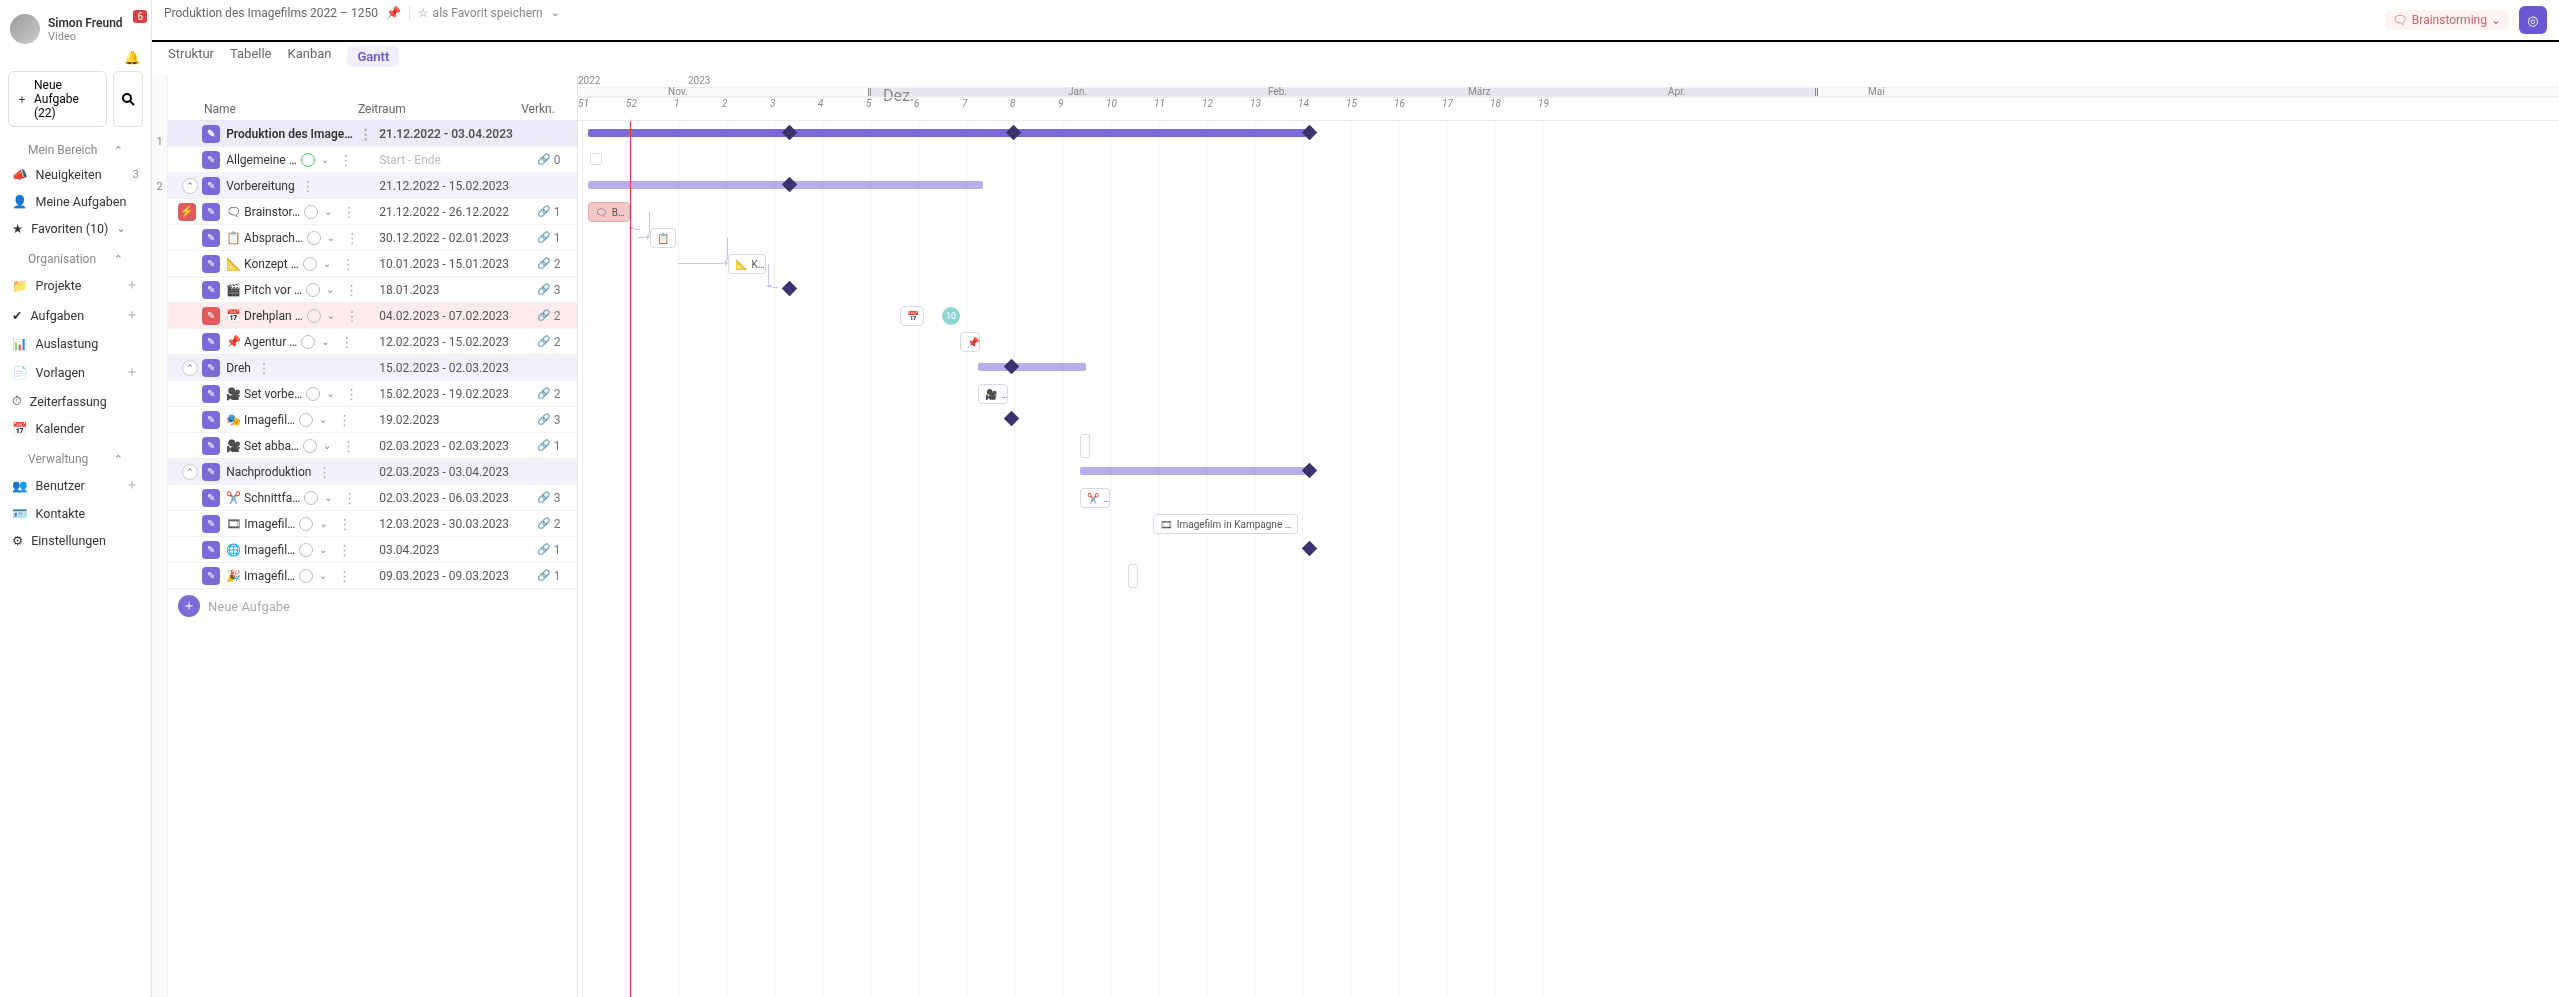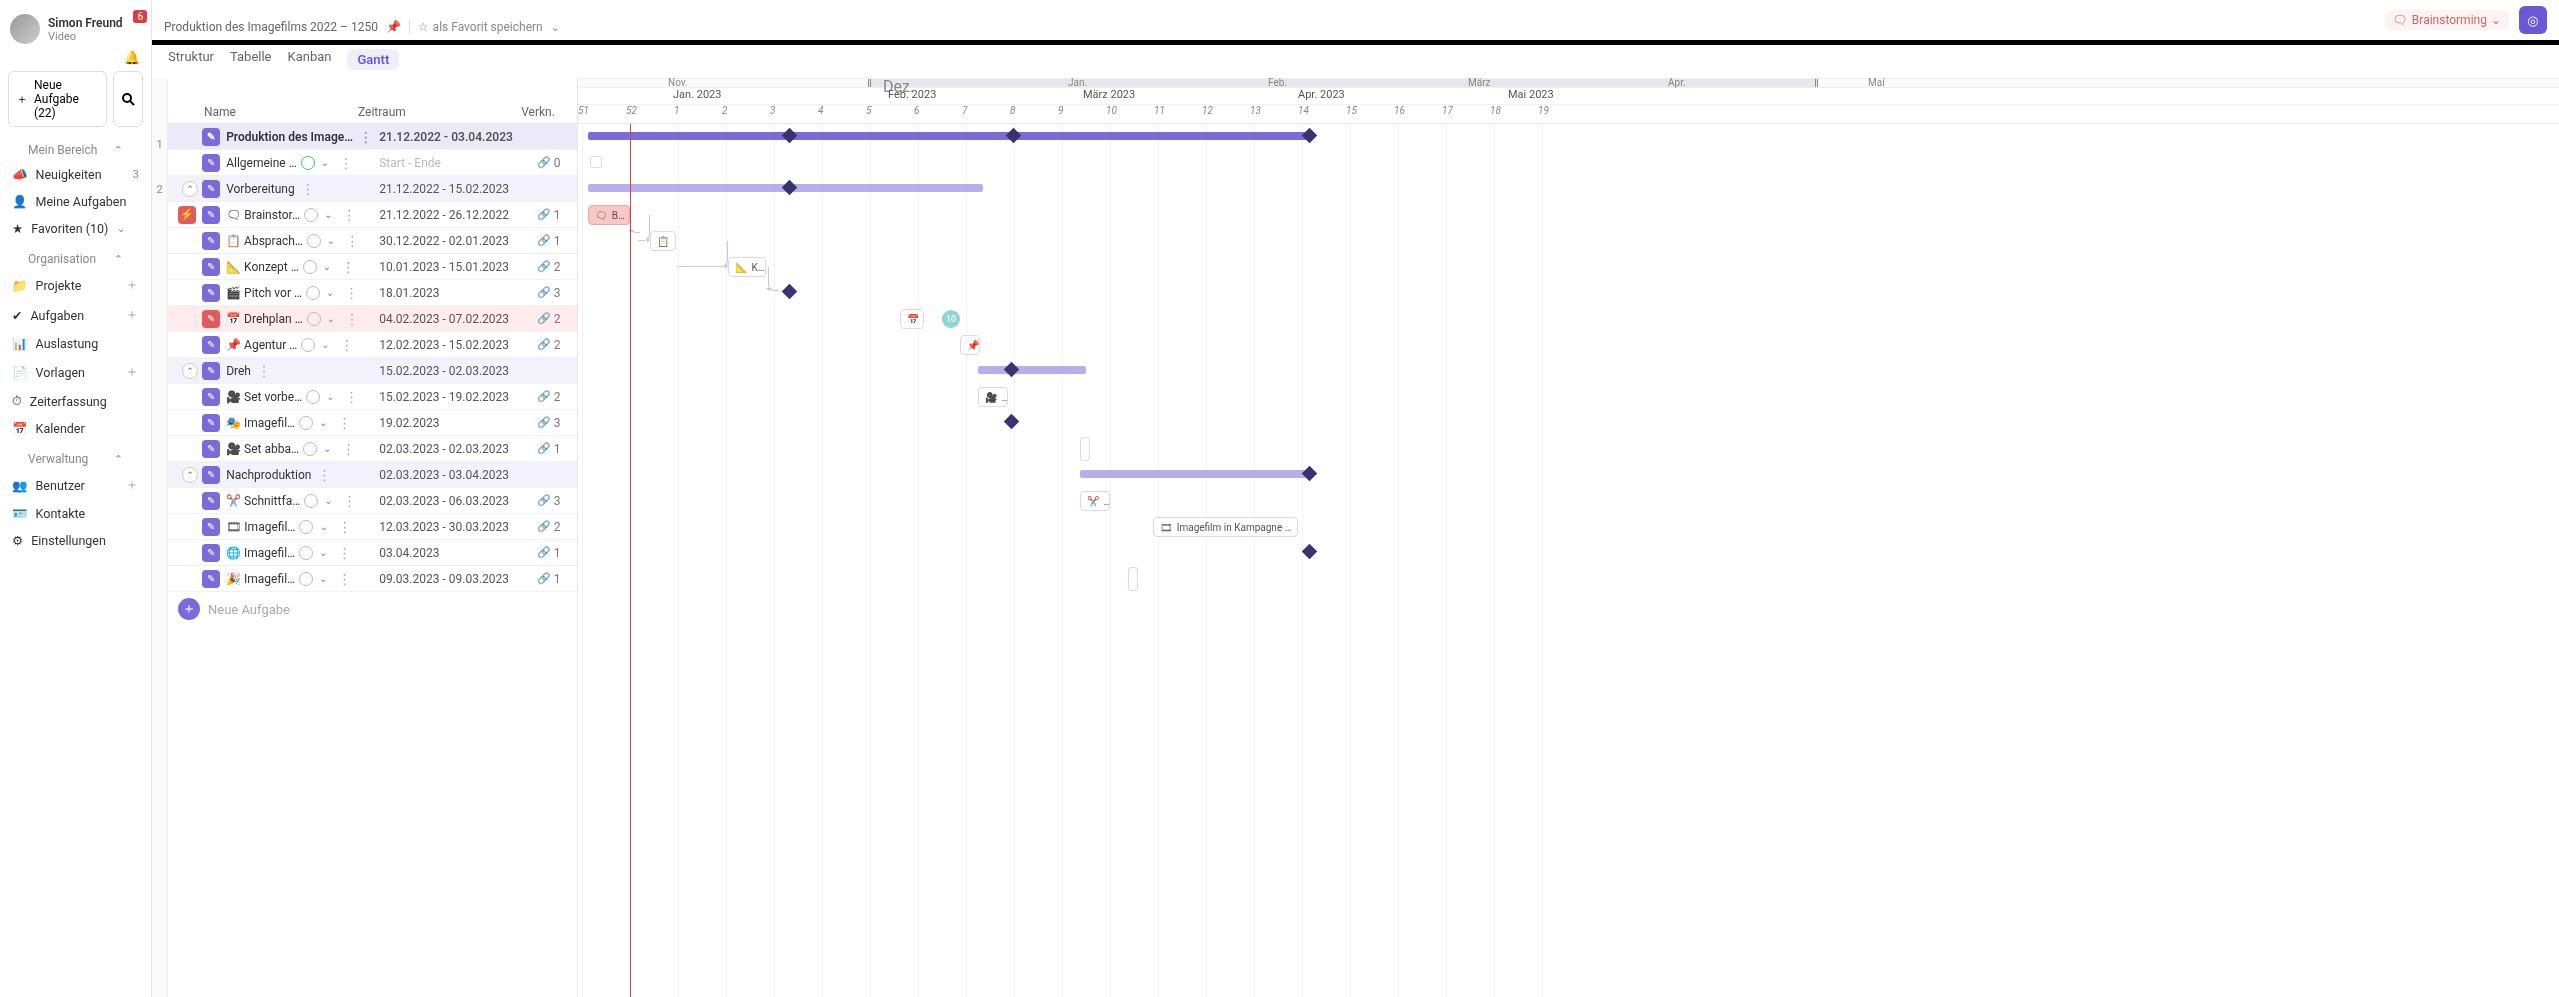--- a/index.html
+++ b/index.html
@@ -16,21 +16,21 @@
 .new-task-row { display:flex; gap:6px; padding:6px 8px;}
 .btn-newtask { flex:1; border:1px solid #ddd; border-radius:6px; background:#fff; padding:6px 7px; font-size:12px; text-align:left; display:flex; align-items:center; gap:6px; cursor:pointer;}
 .btn-search { width:30px; border:1px solid #ddd; border-radius:6px; background:#fff; display:flex; align-items:center; justify-content:center; cursor:pointer;}
 .section-head { display:flex; justify-content:space-between; align-items:center; padding:10px 28px 4px; font-size:12px; color:#888;}
 .nav-item { display:flex; align-items:center; gap:8px; padding:6px 12px; font-size:12.5px; color:#333; cursor:pointer;}
 .nav-item .count { margin-left:auto; font-size:11px; color:#888;}
 .nav-item .plus { margin-left:auto; color:#aaa; font-size:14px;}
 .chev { color:#888; font-size:11px;}
 
 .main { flex:1; display:flex; flex-direction:column; min-width:0;}
-.topbar { display:flex; align-items:flex-end; padding:6px 12px; gap:8px; border-bottom:5px solid #000000;}
+.topbar { display:flex; align-items:flex-start; padding:6px 12px; gap:8px; border-bottom:2px solid #000000;}
 .crumb-title { font-size:12px; color:#666;}
 .pin, .fav-link { font-size:12px; color:#888;}
 .fav-link { display:flex; align-items:center; gap:4px;}
 .sep-v { width:1px; height:14px; background:#ddd;}
 .top-right { margin-left:auto; display:flex; align-items:center; gap:10px;}
 .pill { display:flex; align-items:center; gap:4px; font-size:12px; color:#666; padding:3px 8px; border-radius:6px;}
 .pill.brain { background:#fef3f3; color:#c66; }
 .round-btn { width:26px; height:26px; border:1px solid #e2e2e2; border-radius:6px; display:flex; align-items:center; justify-content:center; color:#666; background:#fff;}
 .purple-sq { width:28px; height:28px; border-radius:6px; background:#6b58d6; display:flex; align-items:center; justify-content:center; color:#fff;}
 
@@ -465,39 +465,36 @@
             </div>
           </div>
         <div class="new-task-row2">
           <div class="plus-circle">＋</div>
           <span>Neue Aufgabe</span>
         </div>
       </div>
 
       <div class="chart-panel">
         <div class="time-header">
+          <div class="year-row" id="year-row">
+              <span class="year-lbl" style="left: 0px;">2022</span>
+              <span class="year-lbl" style="left: 110px;">2023</span>
+            </div>
           <div class="slider-row">
             <div class="slider-win" id="slider-win" style="left: 290px; width: 950px;"></div>
             <div id="slider-months" style="position:absolute;inset:0;">
                 <span class="month-lbl" style="left: 90px; position: absolute; font-size: 10px; color: rgb(136, 136, 136);">Nov.</span>
                 <span class="month-lbl" style="left: 305px; position: absolute; font-size: 16px; color: rgb(136, 136, 136);">Dez.</span>
                 <span class="month-lbl" style="left: 490px; position: absolute; font-size: 10px; color: rgb(136, 136, 136);">Jan.</span>
                 <span class="month-lbl" style="left: 690px; position: absolute; font-size: 10px; color: rgb(136, 136, 136);">Feb.</span>
                 <span class="month-lbl" style="left: 890px; position: absolute; font-size: 10px; color: rgb(136, 136, 136);">März</span>
                 <span class="month-lbl" style="left: 1090px; position: absolute; font-size: 10px; color: rgb(136, 136, 136);">Apr.</span>
                 <span class="month-lbl" style="left: 1290px; position: absolute; font-size: 10px; color: rgb(136, 136, 136);">Mai</span>
               </div>
           </div>
-          <div class="monthhdr" id="monthhdr">
-              <span class="mh" style="left: 95px;">Jan. 2023</span>
-              <span class="mh" style="left: 310px;">Feb. 2023</span>
-              <span class="mh" style="left: 505px;">März 2023</span>
-              <span class="mh" style="left: 720px;">Apr. 2023</span>
-              <span class="mh" style="left: 930px;">Mai 2023</span>
-            </div>
           <div class="week-row" id="weekrow">
               <span class="wk" style="left: 0px;">51</span>
               <span class="wk" style="left: 48px;">52</span>
               <span class="wk" style="left: 96px;">1</span>
               <span class="wk" style="left: 144px;">2</span>
               <span class="wk" style="left: 192px;">3</span>
               <span class="wk" style="left: 240px;">4</span>
               <span class="wk" style="left: 288px;">5</span>
               <span class="wk" style="left: 336px;">6</span>
               <span class="wk" style="left: 384px;">7</span>

